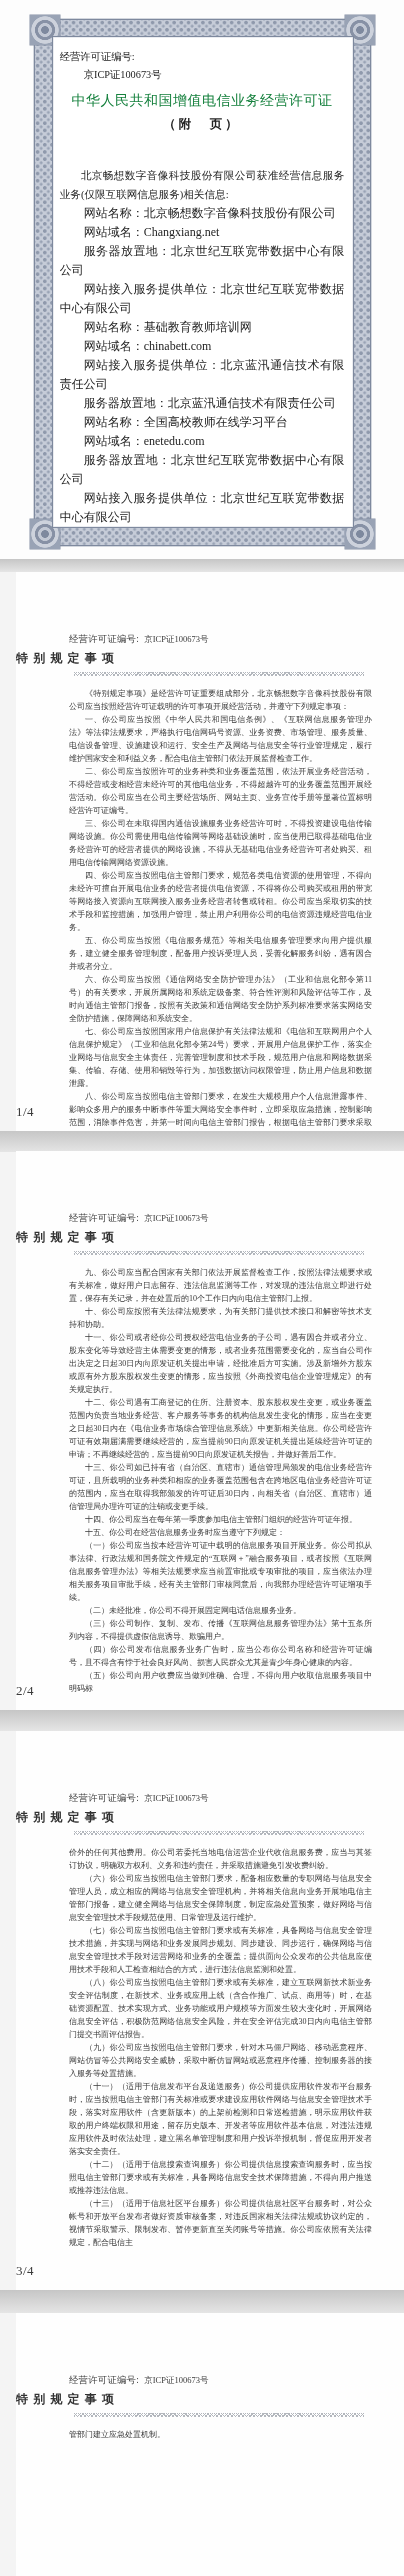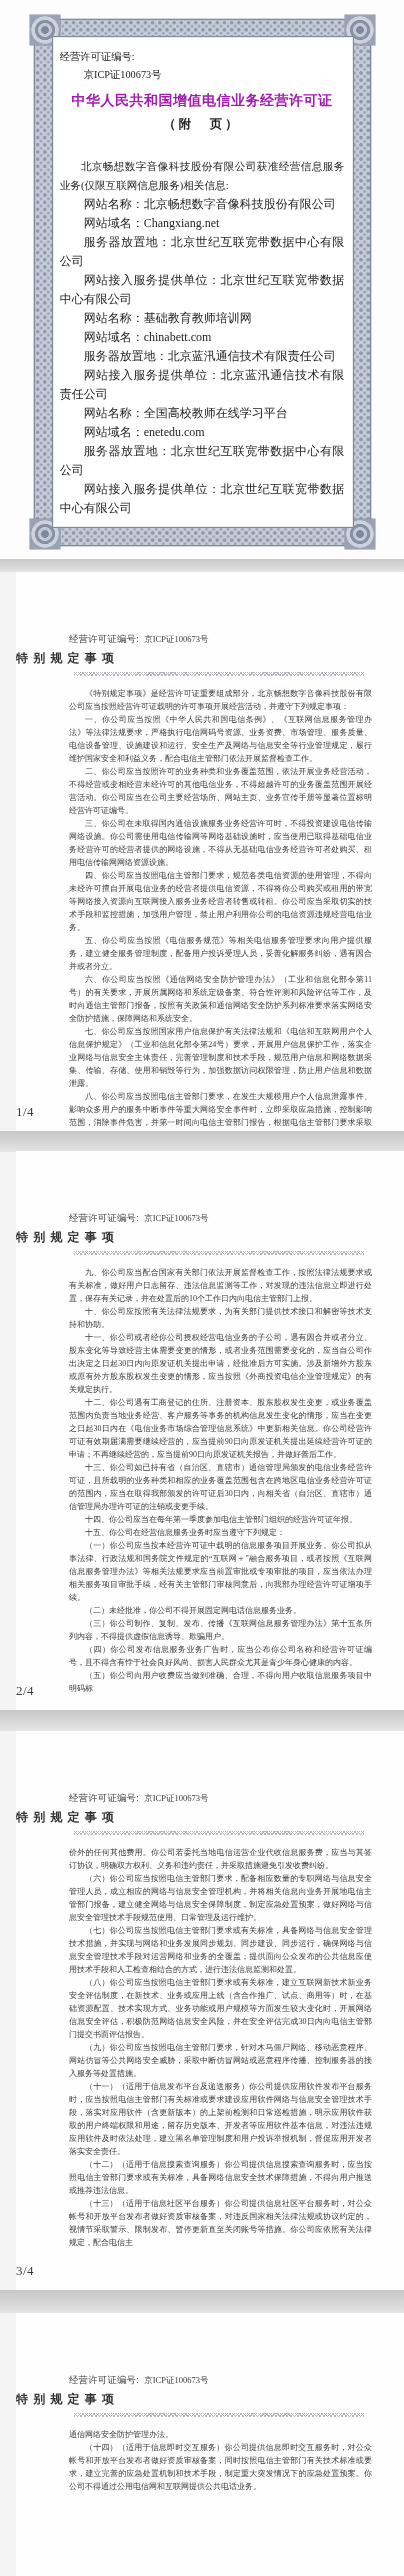--- a/index.html
+++ b/index.html
@@ -25,23 +25,23 @@
   }
   .corner-tl{left:-3.6px;top:-3.6px}.corner-tr{right:-3.6px;top:-3.6px}
   .corner-bl{left:-3.6px;bottom:-3.6px}.corner-br{right:-3.6px;bottom:-3.6px}
   .cert-inner{
     position:absolute;inset:18.5px;background:#fff;
     box-shadow:0 0 0 1px #7e899e, inset 0 0 0 0.5px #d6dae2;
     padding:13.4px 8.2px 0 7.2px;box-sizing:border-box;color:#232323;
   }
   .cert-lic-label{font-size:10.3px;}
   .cert-lic-no{font-size:10.3px;margin:3.6px 0 0 24px;}
-  .cert-title{font-size:14px;font-weight:700;text-align:center;margin:10.3px 0 0;letter-spacing:0.5px;color:#a21caf;}
+  .cert-title{font-size:14px;font-weight:400;text-align:center;margin:10.3px 0 0;letter-spacing:0.5px;color:#15803d;}
   .cert-subtitle{font-size:12.4px;font-weight:700;text-align:center;margin:6.2px 0 0;letter-spacing:3.1px;}
-  .cert-intro{font-size:10.6px;line-height:19px;text-indent:2em;margin:24px 0 0;text-align:justify;}
+  .cert-intro{font-size:10.6px;line-height:19px;text-indent:2em;margin:33px 0 0;text-align:justify;}
   .cert-entries{margin-top:0;}
   .cert-entries p{font-size:12px;line-height:19px;text-indent:2em;margin:0;text-align:justify;}
   
   .gap{position:absolute;left:0;width:405px;background:linear-gradient(#c6c6c6,#e5e5e5);}
   .gap-0{top:559px;height:13px}
   .gap-1{top:1131px;height:20.6px}
   .gap-2{top:1710px;height:20.6px}
   .gap-3{top:2290px;height:23px}
   
   .prov-page{position:absolute;left:16px;width:405px;height:559px;background:#fefefe;overflow:hidden;}
@@ -79,22 +79,22 @@
       <h1 class="cert-title">中华人民共和国增值电信业务经营许可证</h1>
       <div class="cert-subtitle">（附　页）</div>
       <p class="cert-intro">北京畅想数字音像科技股份有限公司获准经营信息服务业务(仅限互联网信息服务)相关信息:</p>
       <div class="cert-entries" id="cert-entries">
           <p>网站名称：北京畅想数字音像科技股份有限公司</p>
           <p>网站域名：Changxiang.net</p>
           <p>服务器放置地：北京世纪互联宽带数据中心有限公司</p>
           <p>网站接入服务提供单位：北京世纪互联宽带数据中心有限公司</p>
           <p>网站名称：基础教育教师培训网</p>
           <p>网站域名：chinabett.com</p>
+          <p>网站接入服务提供单位：北京蓝汛通信技术有限责任公司</p>
           <p>服务器放置地：北京蓝汛通信技术有限责任公司</p>
-          <p>网站接入服务提供单位：北京蓝汛通信技术有限责任公司</p>
           <p>网站名称：全国高校教师在线学习平台</p>
           <p>网站域名：enetedu.com</p>
           <p>服务器放置地：北京世纪互联宽带数据中心有限公司</p>
           <p>网站接入服务提供单位：北京世纪互联宽带数据中心有限公司</p>
         </div>
     </div>
   </div>
 </section>
 
 <div class="gap gap-0"></div>
@@ -169,19 +169,18 @@
   </section>
 
   <section class="prov-page prov-3">
     <div class="lic-row">
       <span class="lic-label">经营许可证编号:</span>
       <span class="lic-value">京ICP证100673号</span>
     </div>
     <h2 class="prov-title">特别规定事项</h2>
     <div class="wavy"></div>
     <div class="prov-body">
-        <p class="cont">通信网络安全防护管理办法。</p>
-        <p>（十四）（适用于信息即时交互服务）你公司提供信息即时交互服务时，对公众帐号和开放平台发布者做好资质审核备案，同时按照电信主管部门有关技术标准或要求，建立完善的应急处置机制和技术手段，制定重大突发情况下的应急处置预案。你公司不得通过公用电信网和互联网提供公共电话业务。</p>
+        <p class="cont">管部门建立应急处置机制。</p>
       </div>
 
   </section>
 </div>
 
 
 </body></html>

